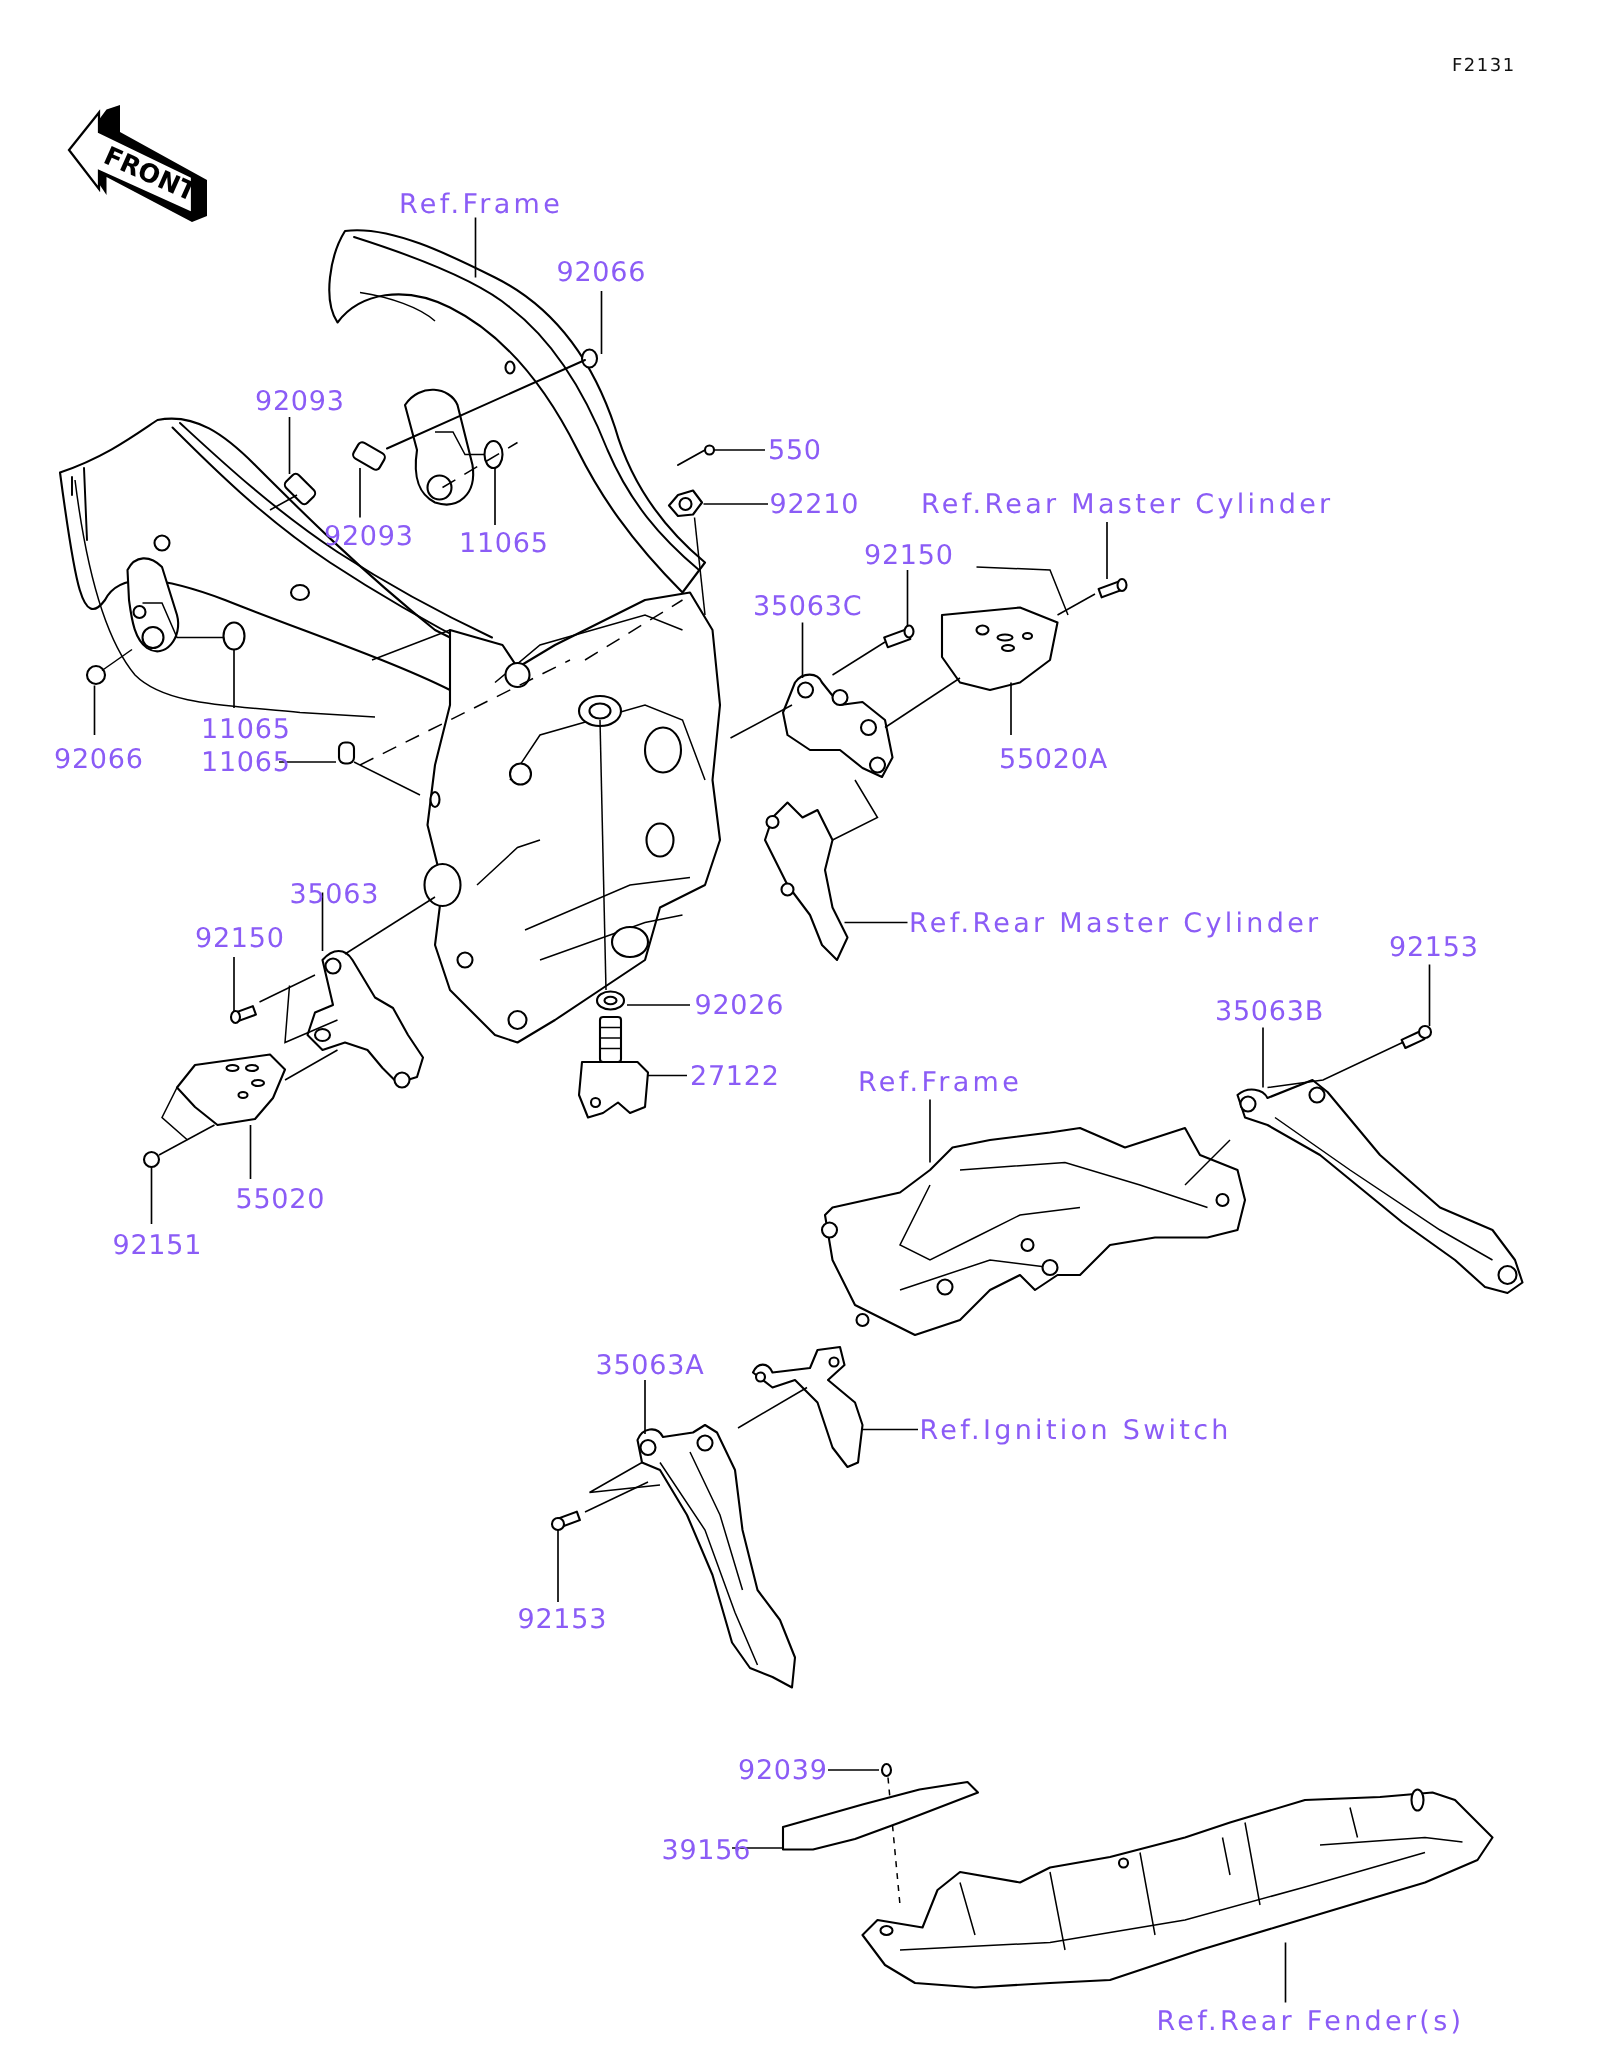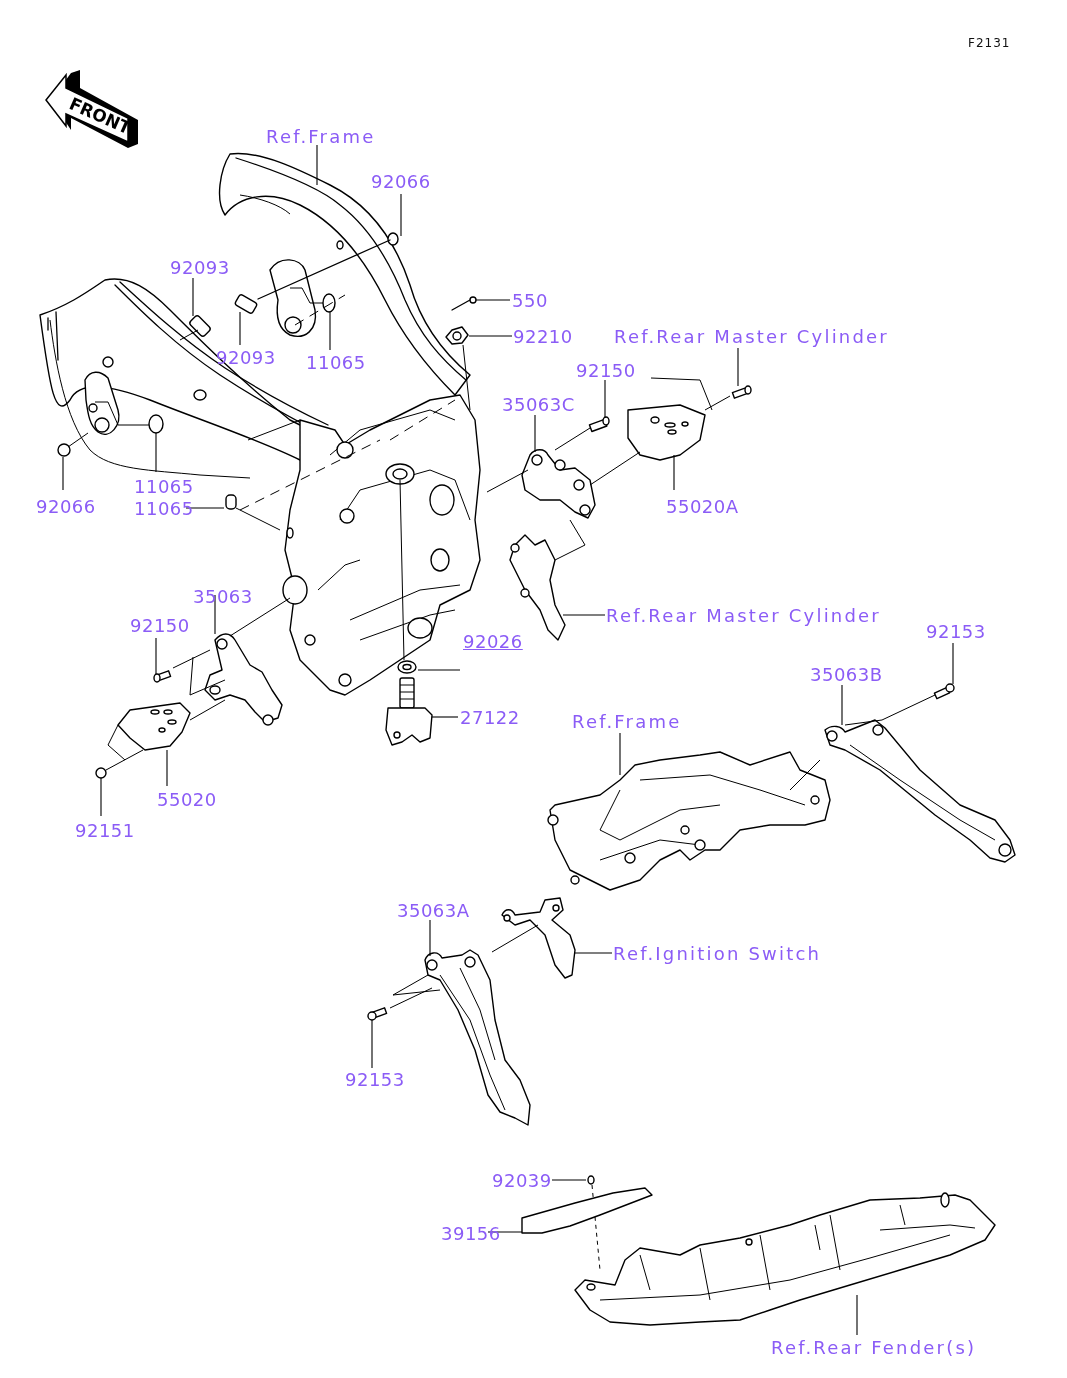--- a/index.html
+++ b/index.html
@@ -303,21 +303,21 @@
 <div class="lbl" style="left:641px; top:498px;margin-left:25px;">55020A</div>
 
 <div class="lbl" style="left:134px; top:478px;">11065</div>
 <div class="lbl" style="left:36px; top:498px;">92066</div>
 <div class="lbl" style="left:134px; top:500px;">11065</div>
 
 <div class="lbl ref" style="left:606px; top:607px;">Ref.Rear Master Cylinder</div>
 
 <div class="lbl" style="left:193px; top:576px;margin-top:12px;">35063</div>
 <div class="lbl" style="left:130px; top:617px;">92150</div>
-<div class="lbl" style="left:463px; top:633px;text-decoration:underline;">92026</div>
+<div class="lbl" style="left:463px; top:662px;">92026</div>
 <div class="lbl" style="left:460px; top:709px;">27122</div>
 <div class="lbl" style="left:157px; top:791px;">55020</div>
 <div class="lbl" style="left:75px; top:822px;">92151</div>
 
 <div class="lbl" style="left:926px; top:623px;">92153</div>
 <div class="lbl" style="left:810px; top:666px;">35063B</div>
 <div class="lbl ref" style="left:572px; top:713px;">Ref.Frame</div>
 
 <div class="lbl" style="left:397px; top:902px;">35063A</div>
 <div class="lbl ref" style="left:613px; top:945px;">Ref.Ignition Switch</div>

